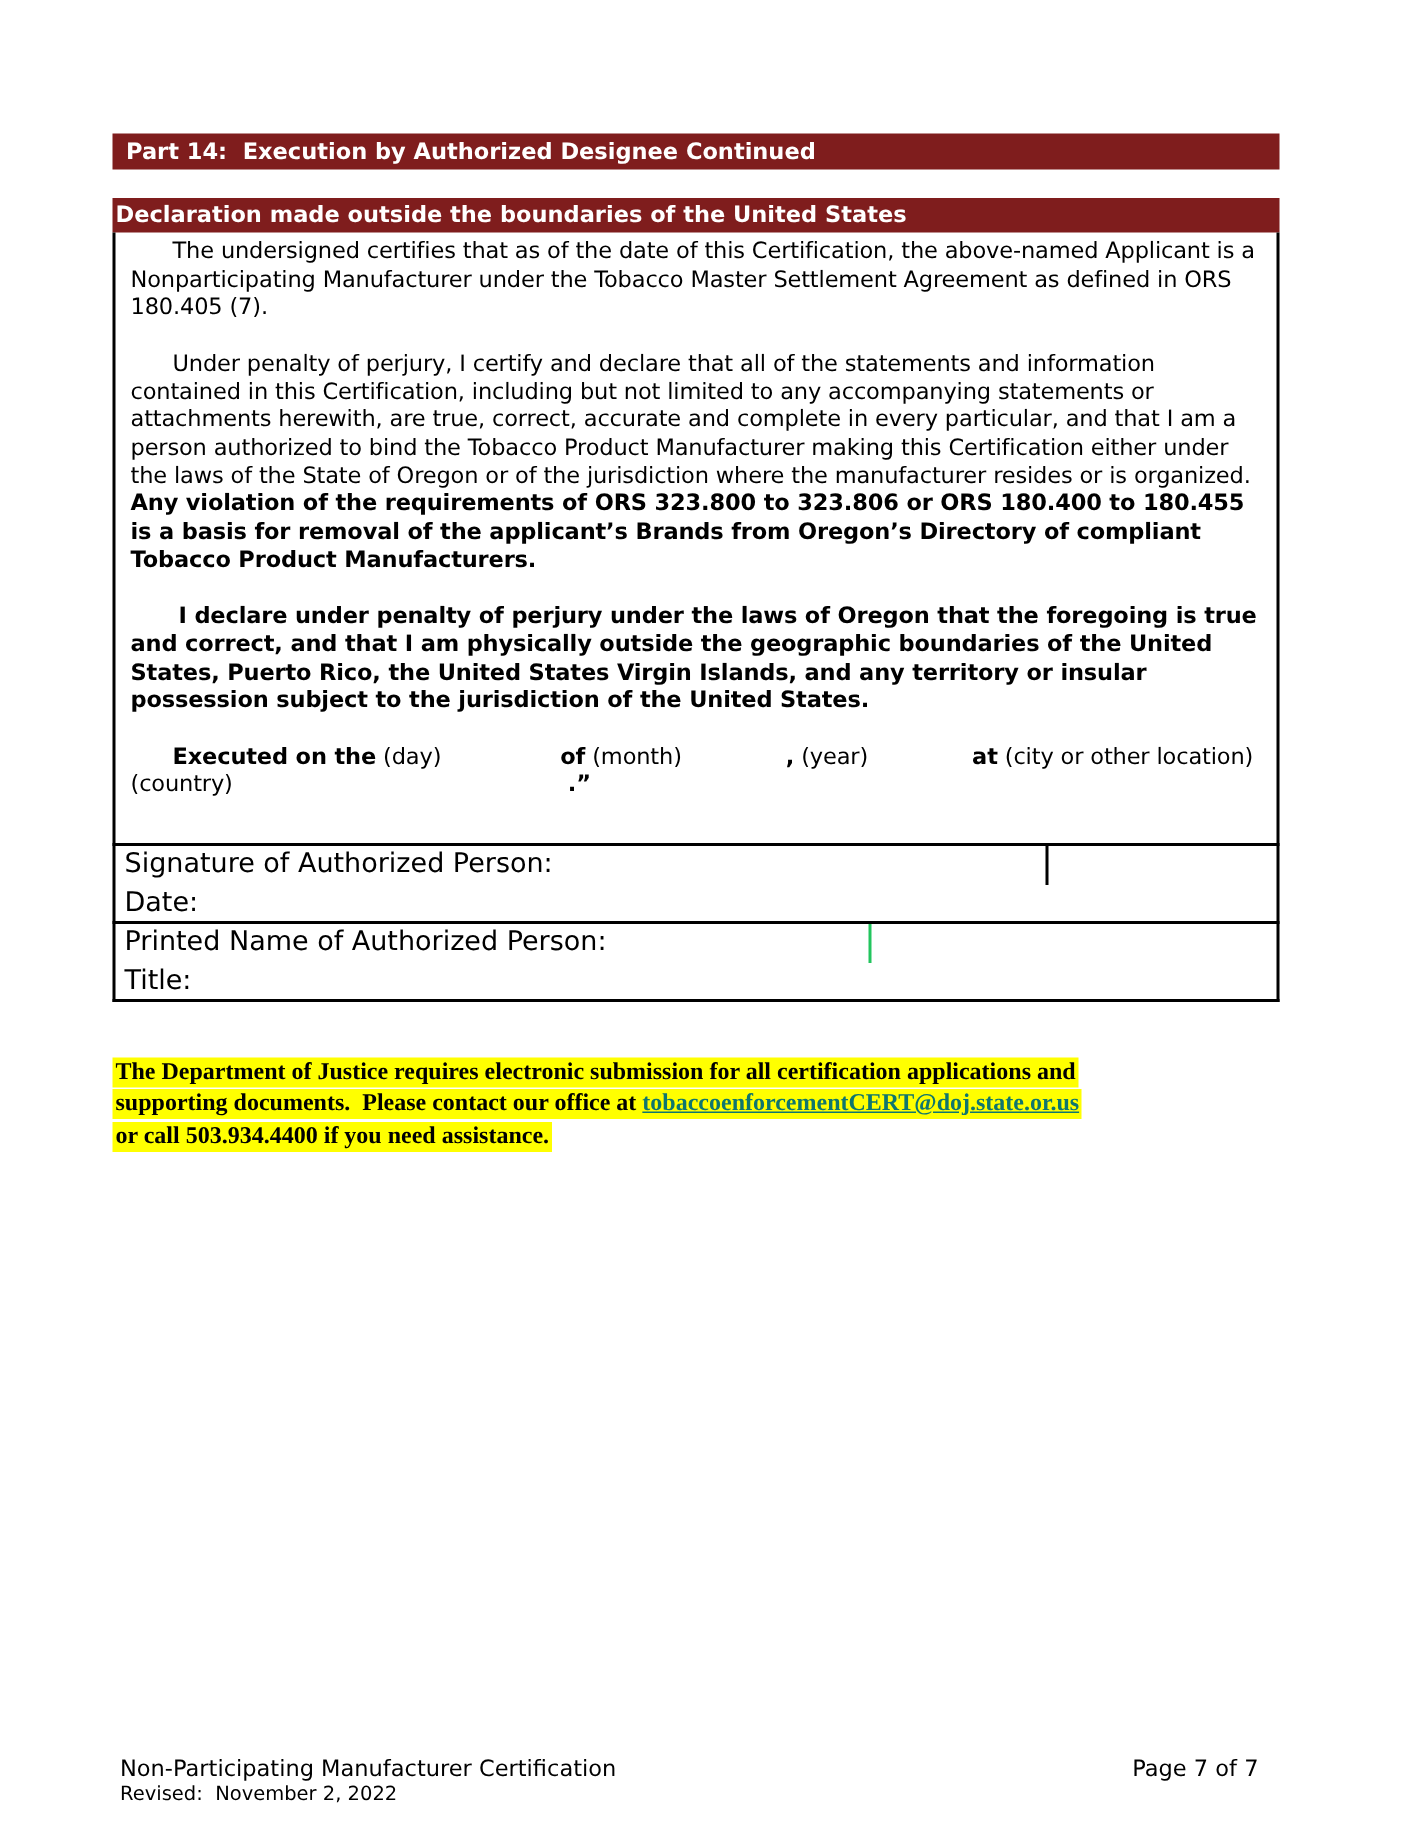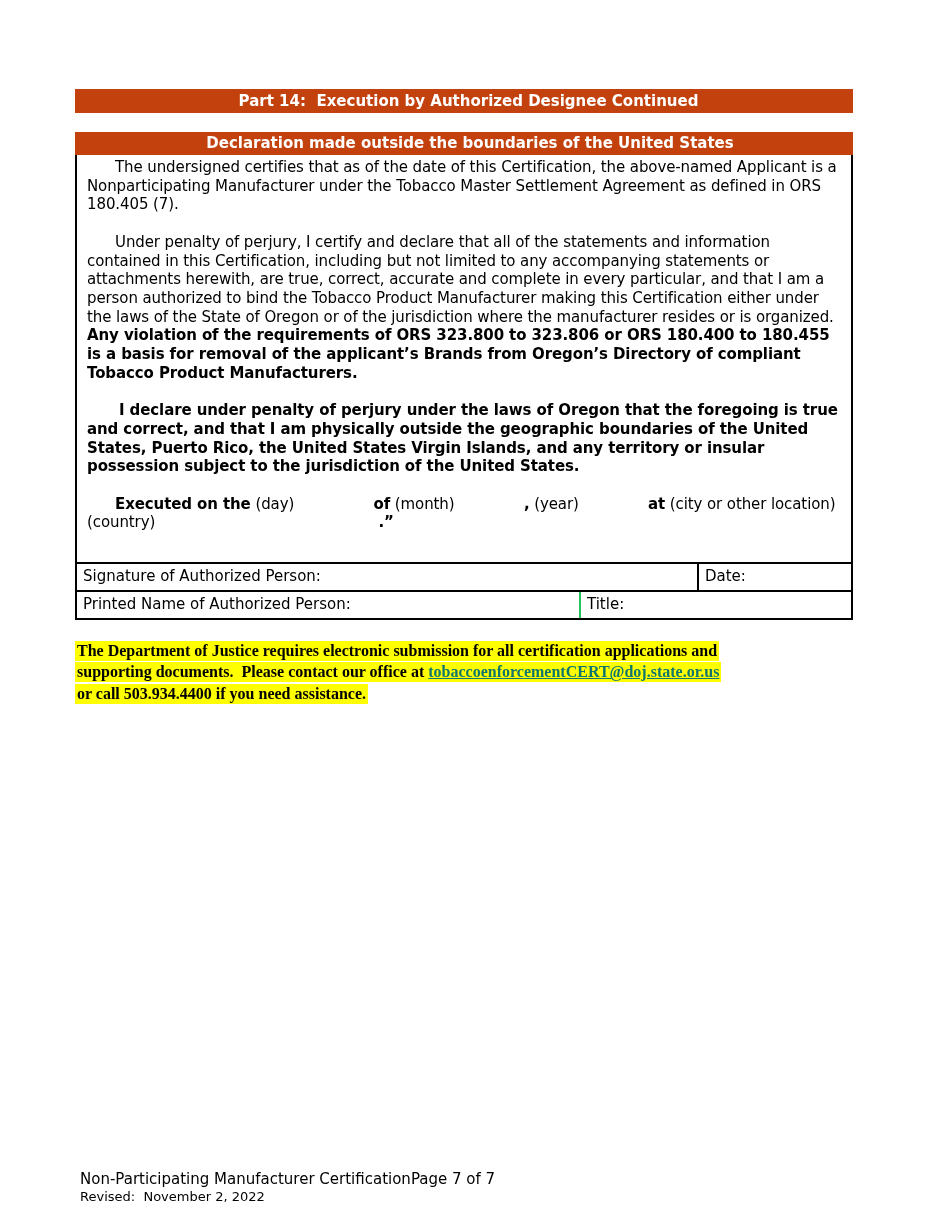--- a/index.html
+++ b/index.html
@@ -5,26 +5,26 @@
   html,body { margin:0; padding:0; }
   body {
     width:950px; height:1230px; position:relative;
     background:#ffffff; color:#000000;
     font-family:"DejaVu Sans","Liberation Sans",sans-serif;
     -webkit-font-smoothing:antialiased;
   }
   .content { position:absolute; left:75px; top:89px; width:778px; }
 
   .black-bar {
-    background:#c2410c; color:#ffffff; font-weight:bold;
-    font-size:15px; white-space:pre; overflow:hidden;text-align:center;
+    background:#7f1d1d; color:#ffffff; font-weight:bold;
+    font-size:15px; white-space:pre; overflow:hidden;
   }
   .part-bar { height:24px; line-height:24px; padding-left:9px; box-sizing:border-box; }
   .bar-gap { height:19px; }
-  .decl-bar { height:23px; line-height:23px; padding-left:12px; box-sizing:border-box; }
+  .decl-bar { height:23px; line-height:23px; padding-left:2px; box-sizing:border-box; }
 
   .decl-box {
     border:2px solid #000000; border-top:none;
     box-sizing:border-box; height:409px; overflow:hidden;
     padding:3px 9px 0 10px;
   }
   .decl-box p { margin:0; font-size:15px; line-height:18.7px; letter-spacing:-0.1px; }
   .para-space { margin-top:18.7px !important; }
   .indent { text-indent:28px; }
   .indent-lg { text-indent:32px; }
@@ -33,42 +33,42 @@
   .exec-line1 { text-indent:28px; white-space:nowrap; }
   .exec-line2 { white-space:nowrap; }
   .gap { display:inline-block; height:1px; }
   .g-day { width:70px; }
   .g-month { width:60px; }
   .g-year { width:60px; }
   .g-country { width:214px; }
 
   .sig-row {
     display:flex; border:2px solid #000000; border-top:none;
-    box-sizing:border-box; font-size:15px;
+    box-sizing:border-box; font-size:18px;flex-direction:column;
   }
   .sig-row .cell { box-sizing:border-box; padding-left:6px; line-height:24px; height:26px; }
   .r1-left { width:622px; border-right:2px solid #000000; }
   .r1-right { flex:1; }
   .r2-left { width:504px; border-right:2px solid #22c55e; }
   .r2-right { flex:1; }
 
   .notice {
-    margin-top:20px;
+    margin-top:36px;
     font-family:"Liberation Serif","DejaVu Serif",serif;
     font-weight:bold; font-size:16px; line-height:21.3px;
   }
   .notice .line { white-space:nowrap; }
   .notice .hl { background:#ffff00; padding:1px 2px 2px 2px; }
   .notice .email { text-decoration:underline; color:#0f766e; }
 
   .footer {
     position:absolute; left:75px; top:1170px; width:778px;
   }
   .footer-row {
-    display:flex; 
+    display:flex; justify-content:space-between;
     font-size:15px; line-height:19px;
     padding:0 14px 0 5px;
   }
   .footer-revised {
     font-size:13px; line-height:16px; padding-left:5px; white-space:pre;
   }
 </style>
 </head>
 <body>
 

